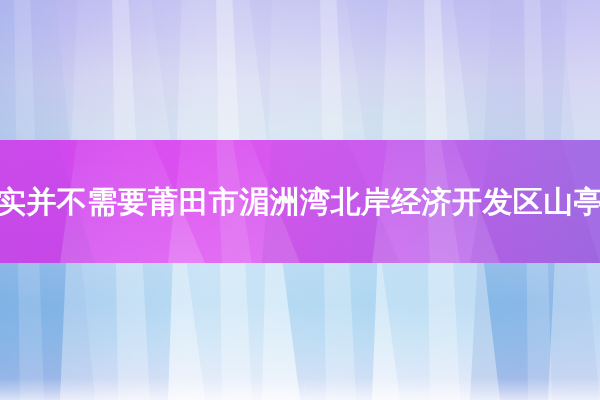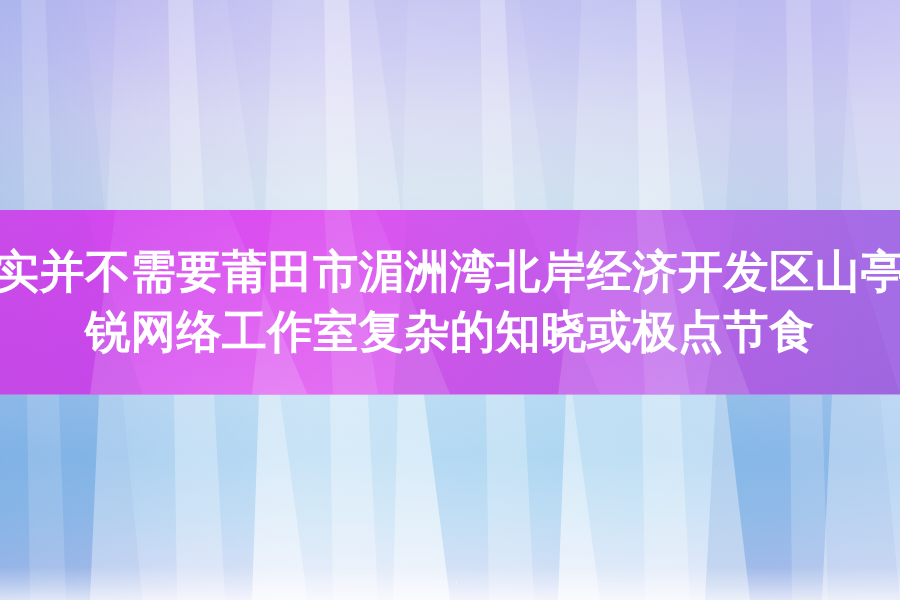--- a/index.html
+++ b/index.html
@@ -207,19 +207,18 @@
         <polygon points="372,123 500,123 452,-6 388,-6" fill="url(#bandLight)"></polygon>
         <polygon points="470,123 600,123 560,-6 492,-6" fill="url(#bandDark)"></polygon>
         <polygon points="222,123 252,123 232,-6 216,-6" fill="#ffffff" opacity="0.10"></polygon>
         <polygon points="430,123 460,123 440,-6 424,-6" fill="#ffffff" opacity="0.10"></polygon>
       </svg>
     </div>
   </div>
 
   <div class="headline">
     <div class="line">其实并不需要莆田市湄洲湾北岸经济开发区山亭道</div>
-    <div class="line">锐网络工作室复杂的知晓或极点节食</div>
   </div>
 
   <div class="bottom-haze"></div>
   <div class="watermark">· ·</div>
 
 </div>
 
 </body></html>

